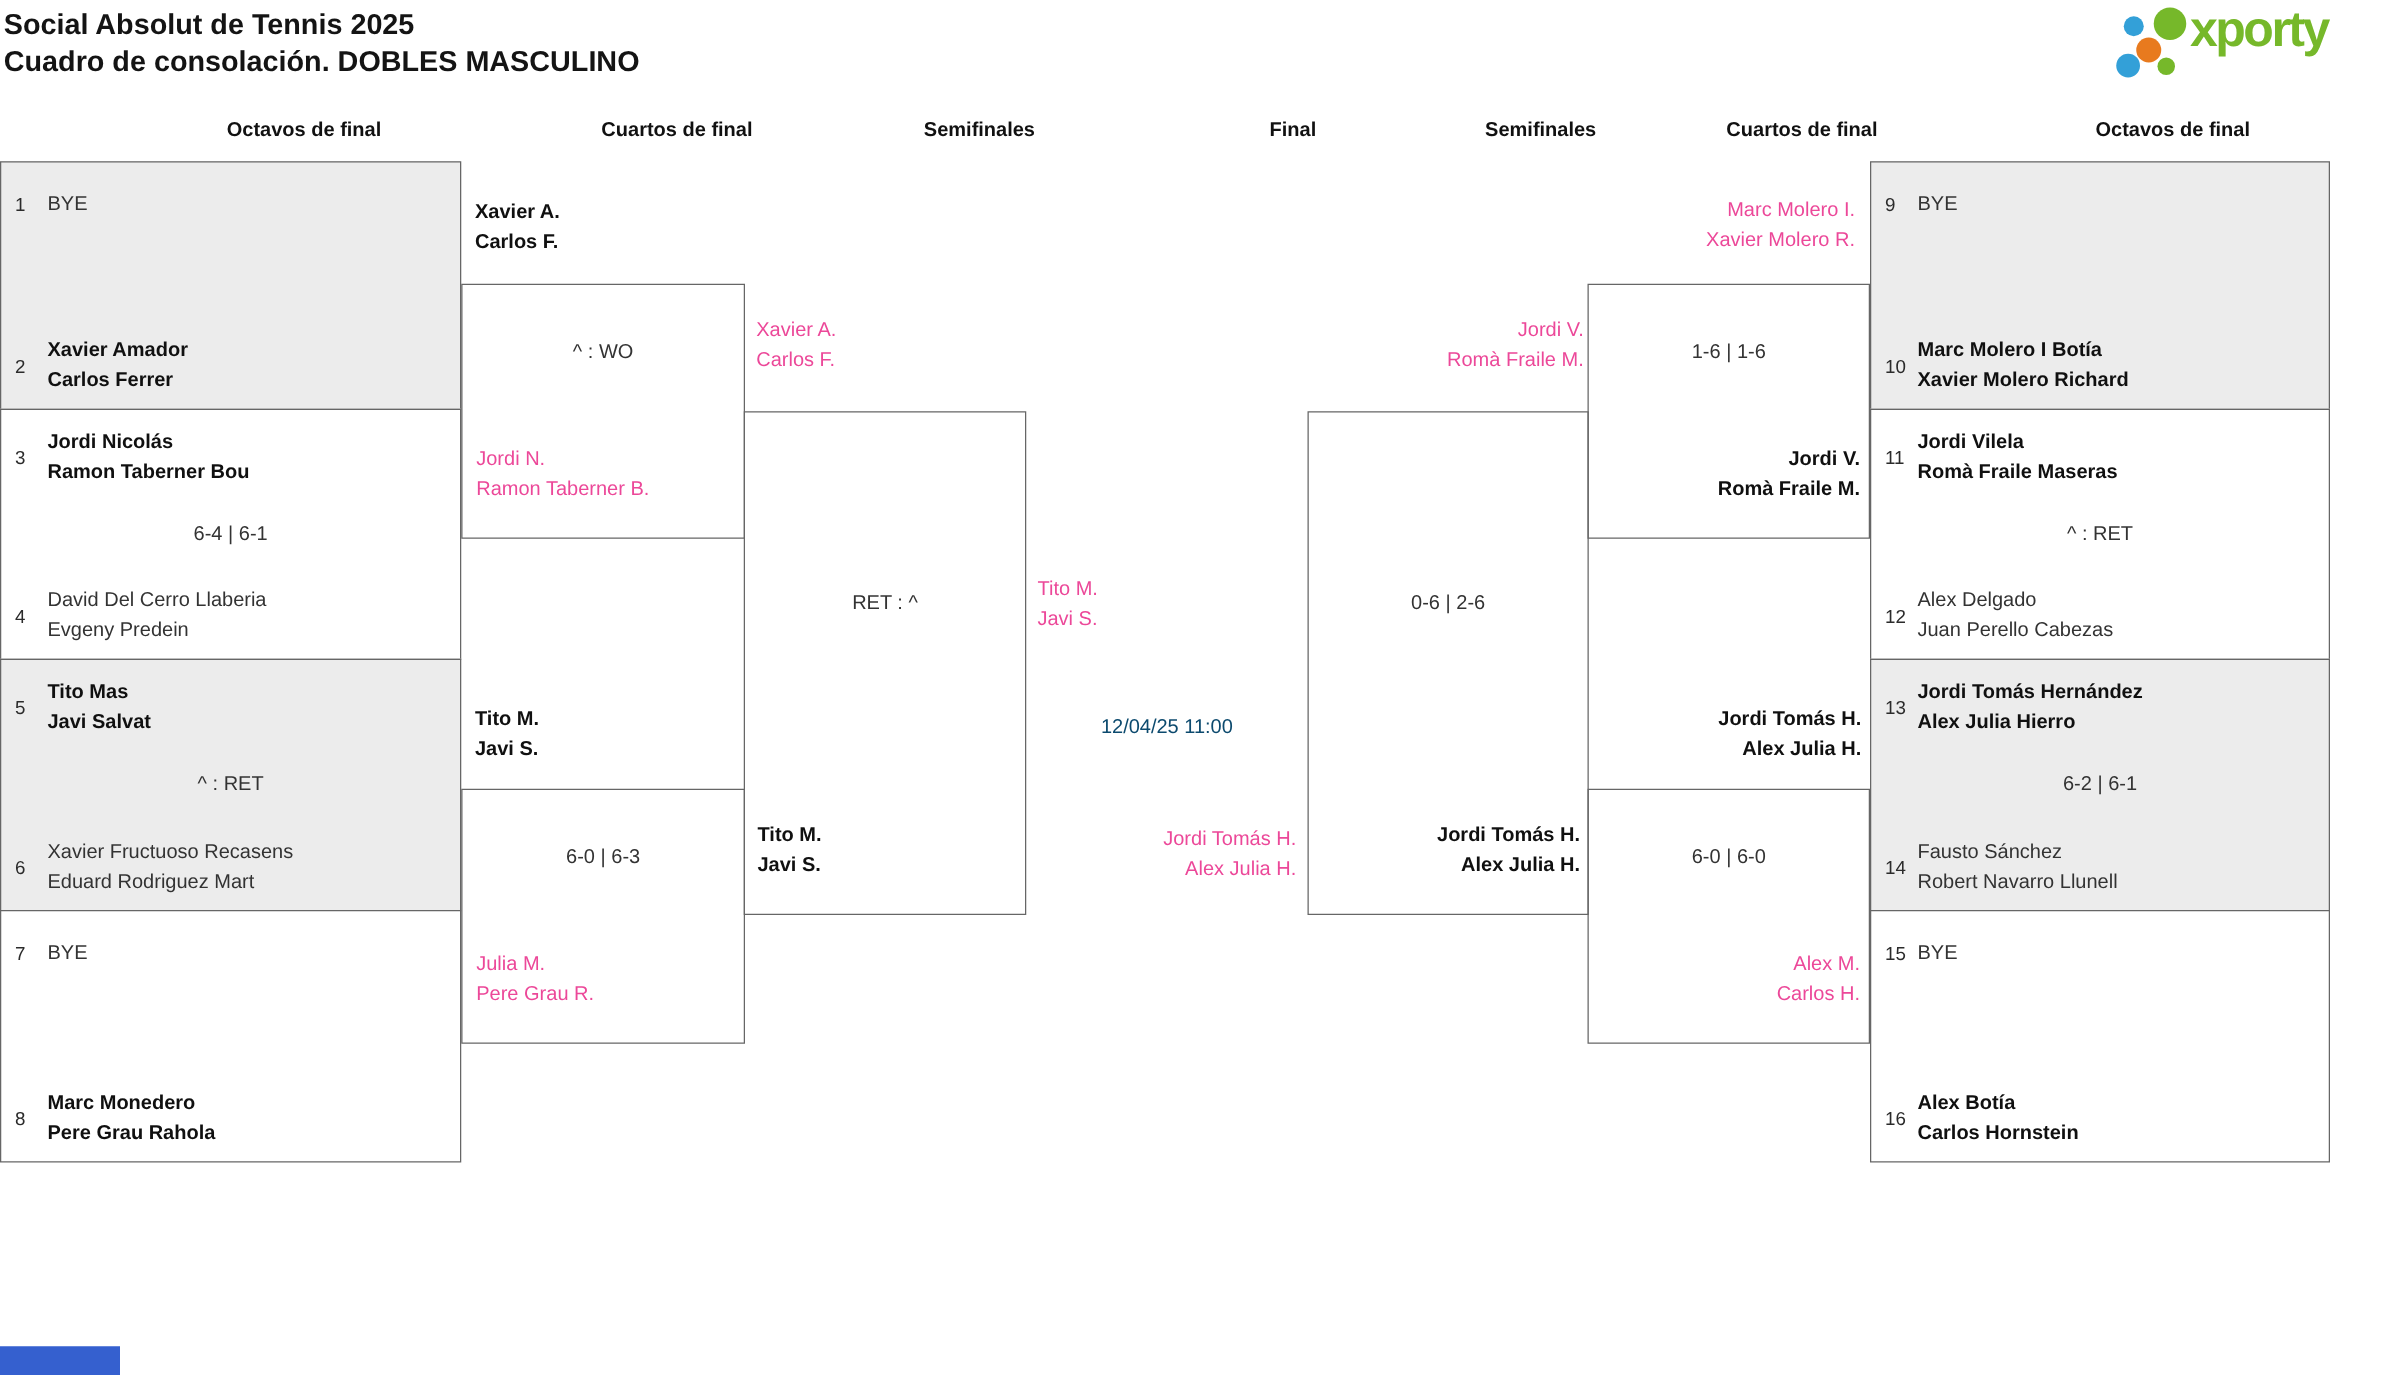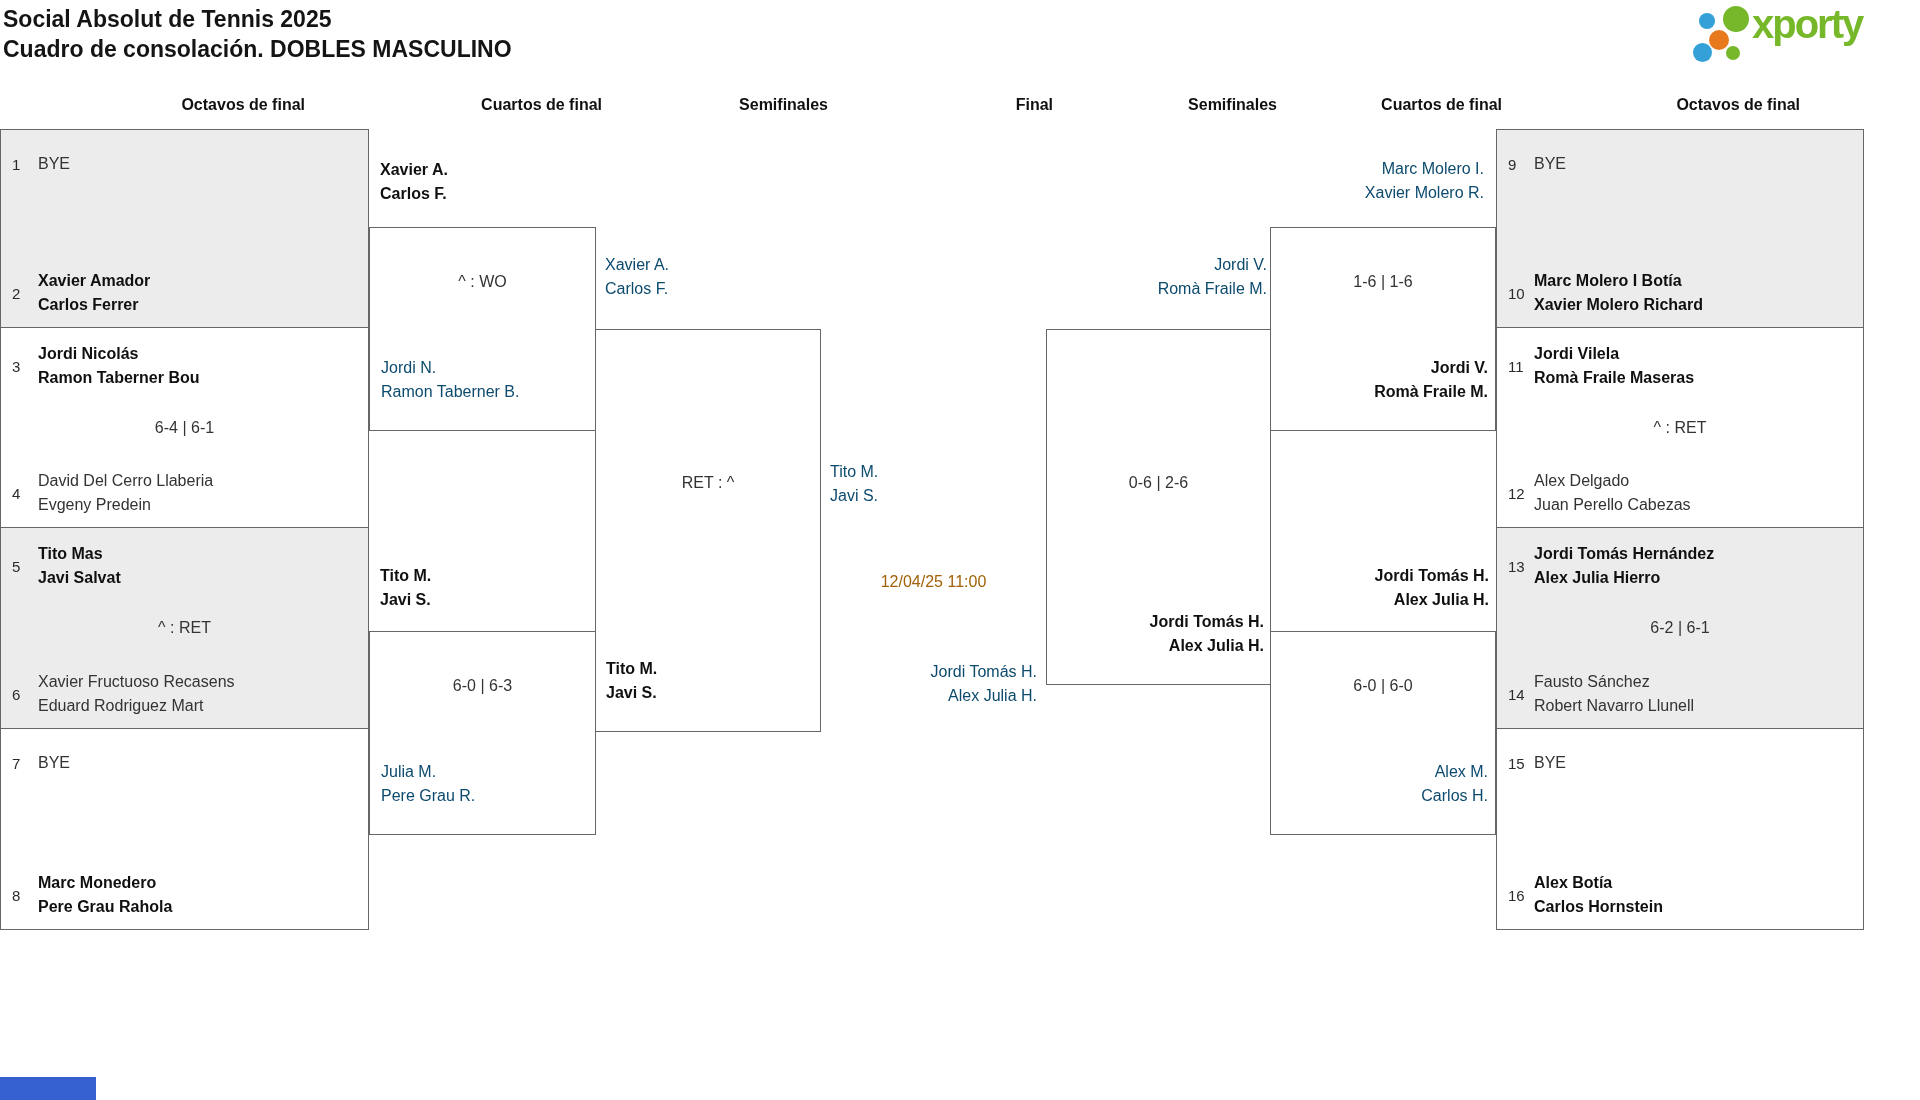--- a/index.html
+++ b/index.html
@@ -30,26 +30,26 @@
   .names span{display:block;}
   .entry.win .names{font-weight:700;color:#101010;}
 
   .score{position:absolute;left:0;right:0;text-align:center;font-size:16px;color:#333;}
   .score.mid{top:50%;transform:translateY(-50%);}
 
   
   .mbox{position:absolute;border:1px solid #666;box-sizing:border-box;background:transparent;}
 
   
-  .part{position:absolute;font-size:16px;line-height:24px;color:#0c4a6e;}
+  .part{position:absolute;font-size:16px;line-height:24px;color:#ec4899;}
   .part span{display:block;}
   .part.win{font-weight:700;color:#101010;}
   .part.ralign{text-align:right;}
 
-  .when{position:absolute;text-align:center;font-size:16px;color:#a16207;}
+  .when{position:absolute;text-align:center;font-size:16px;color:#0c4a6e;}
 
   .bluebar{position:absolute;left:0;top:1077px;width:96px;height:23px;background:#3560cf;}
 </style>
 </head>
 <body>
 
 <div class="canvas">
 
   <div class="title">
     <div>Social Absolut de Tennis 2025</div>
@@ -186,21 +186,21 @@
   <div class="when" style="left:820px;top:573px;width:227px;">12/04/25 11:00</div>
   <div class="part ralign" style="right:883px;top:660px;">
     <span>Jordi Tomás H.</span>
       <span>Alex Julia H.</span>
   </div>
 
   <div class="part ralign" style="right:653px;top:253px;">
     <span>Jordi V.</span>
       <span>Romà Fraile M.</span>
   </div>
-  <div class="mbox" style="left:1046px;top:329px;width:225px;height:356px;">
+  <div class="mbox" style="left:1046px;top:329px;width:225px;height:403px;">
     <div class="score" style="top:144px;">0-6 | 2-6</div>
     <div class="part win ralign" style="right:6px;bottom:26px;">
       <span>Jordi Tomás H.</span>
         <span>Alex Julia H.</span>
     </div>
   </div>
 
   <div class="part ralign" style="right:436px;top:157px;">
     <span>Marc Molero I.</span>
       <span>Xavier Molero R.</span>

